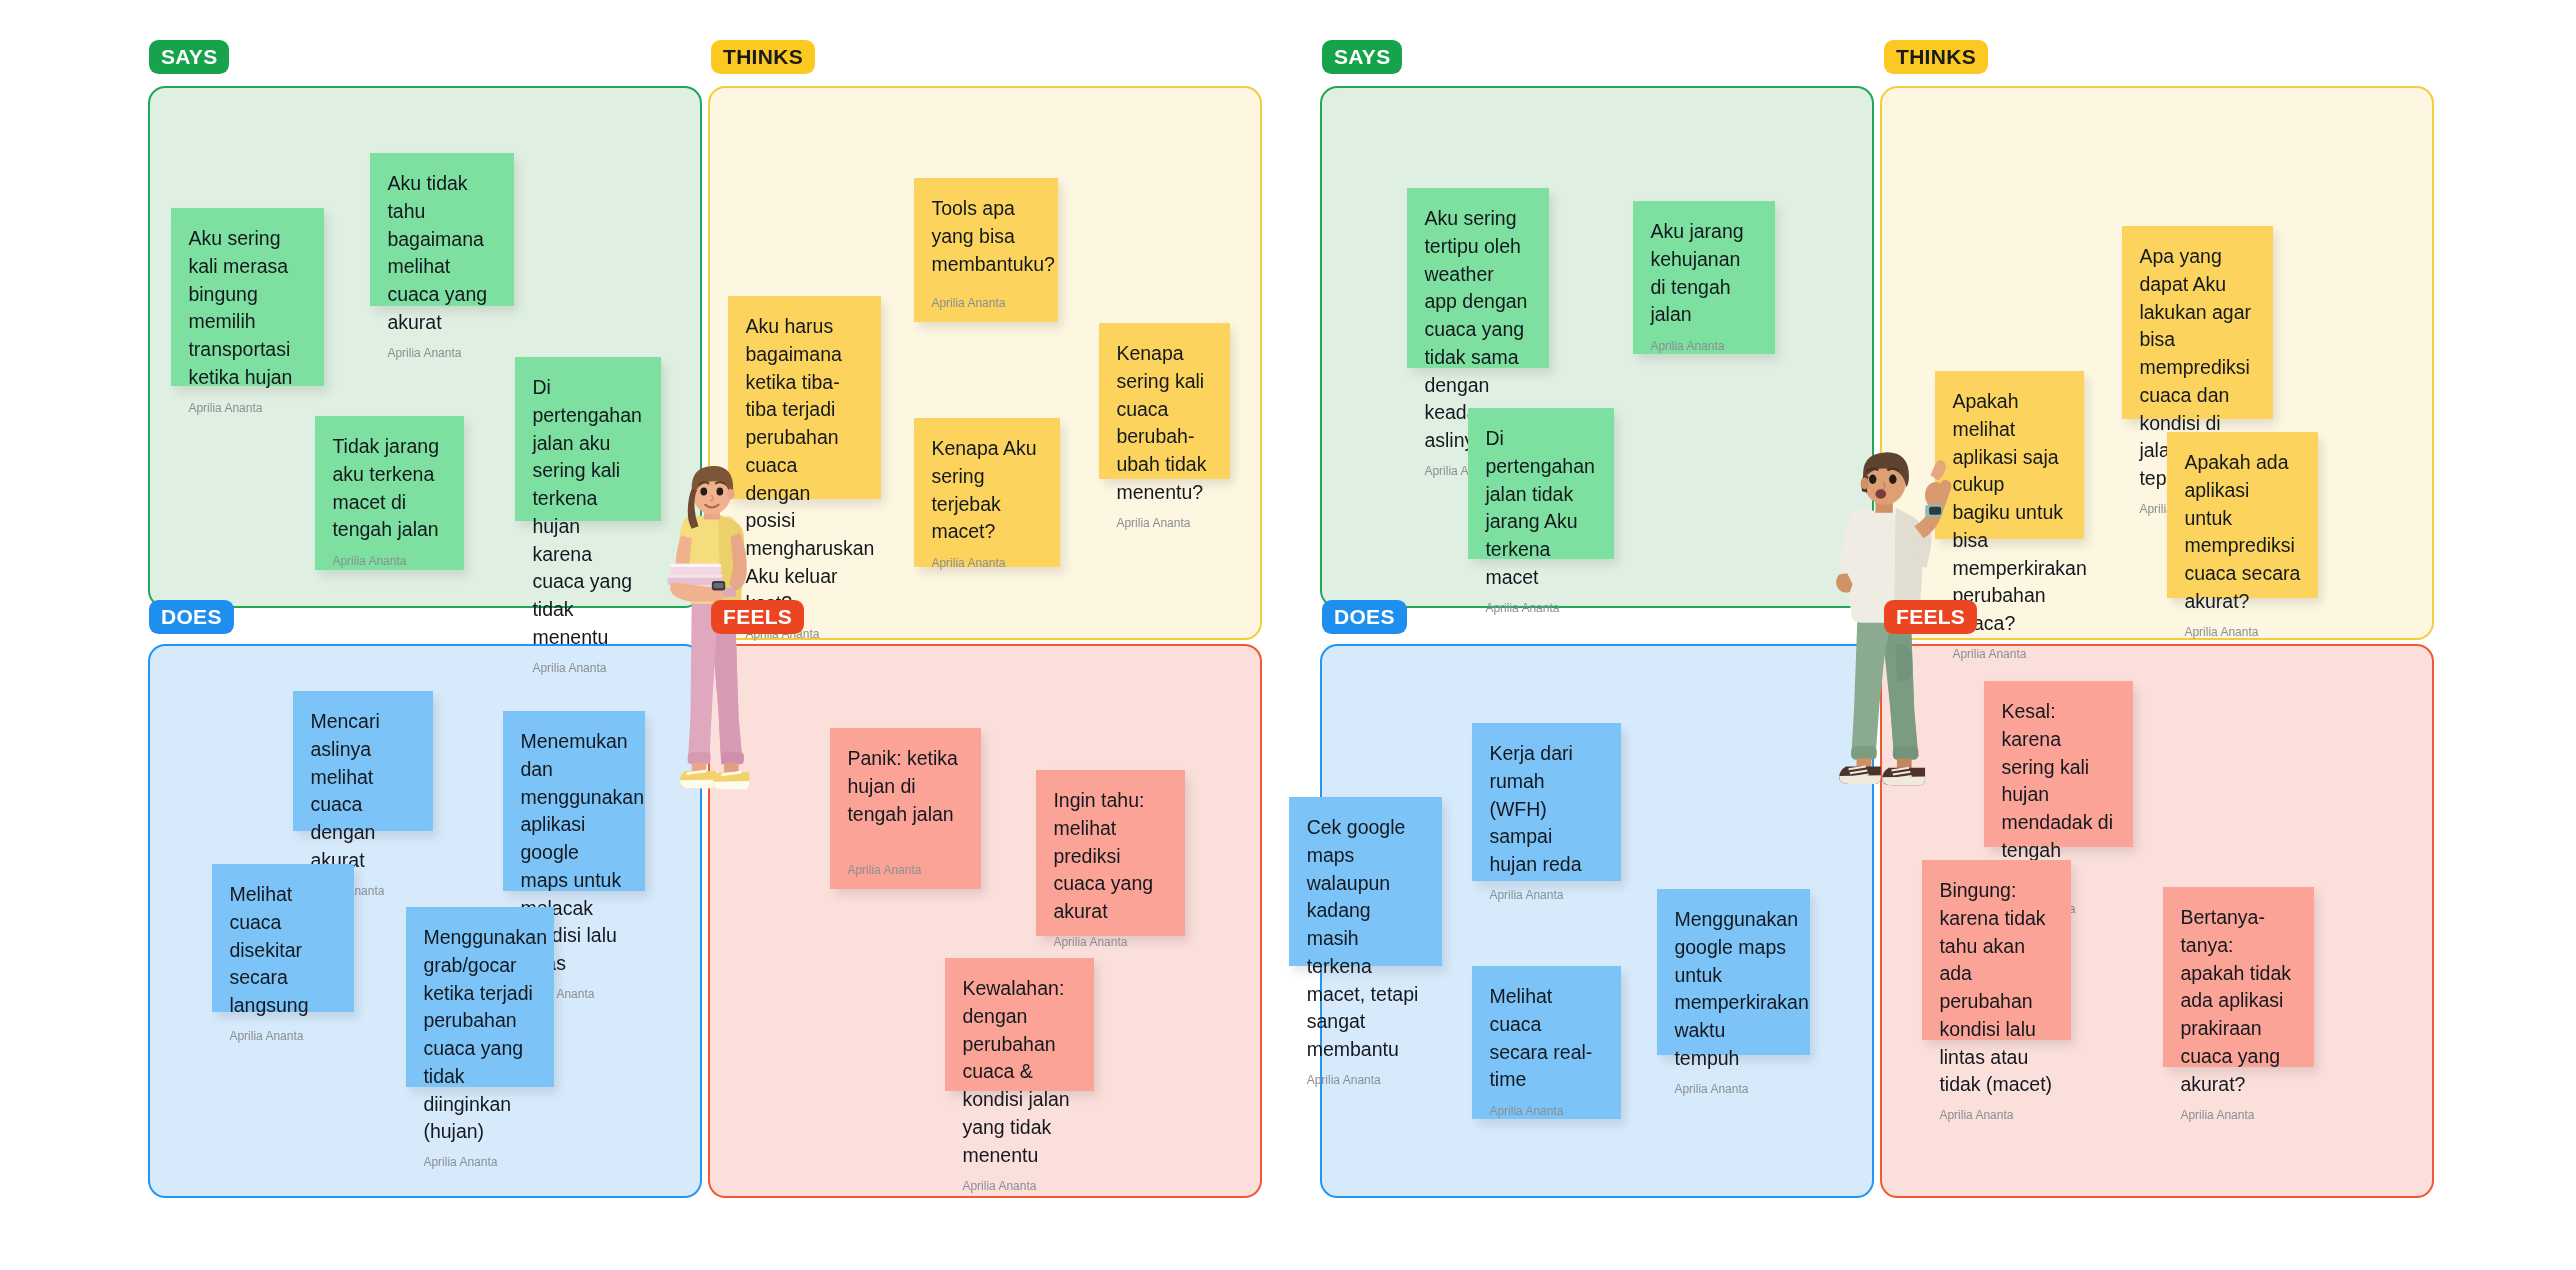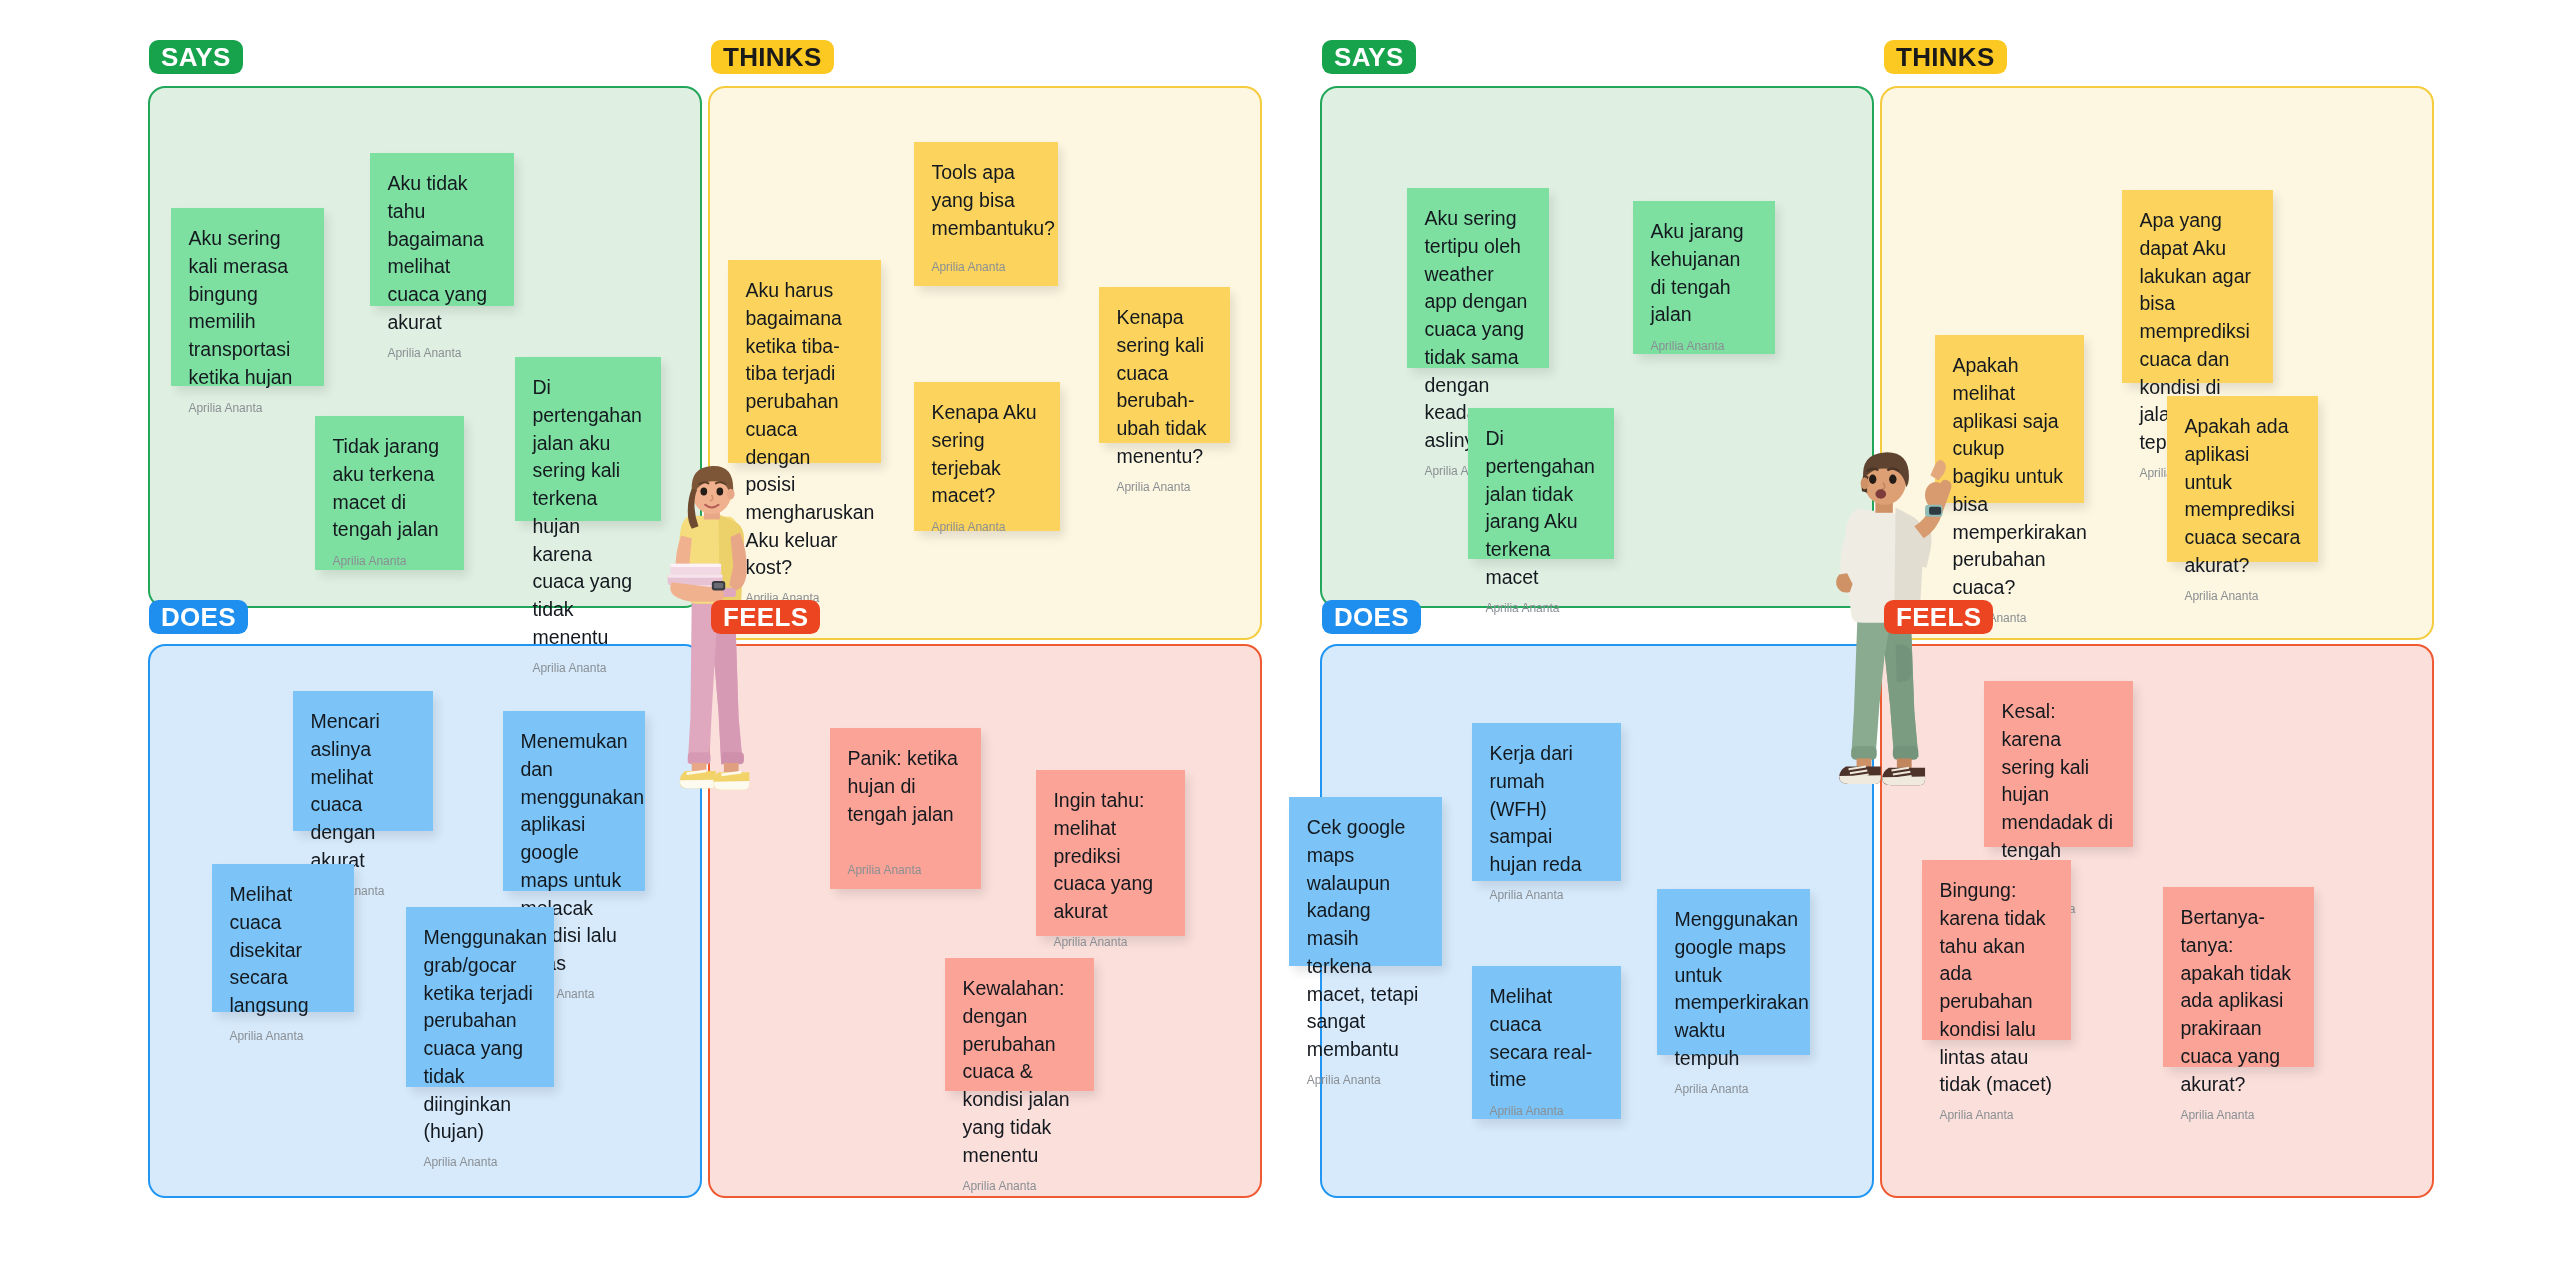--- a/index.html
+++ b/index.html
@@ -26,21 +26,21 @@
   }
   .q-says   { background: #dff0e2; border-color: #22a75a; }
   .q-thinks { background: #fdf6e0; border-color: #f6cc3f; }
   .q-does   { background: #d6eafc; border-color: #2196f3; }
   .q-feels  { background: #fbdfdb; border-color: #f05a32; }
 
   .badge {
     position: absolute;
     display: flex; align-items: center; justify-content: center;
     border-radius: 9.4px;
-    font-size: 26px; font-weight: 700; letter-spacing: 0.3px;
+    font-size: 21px; font-weight: 700; letter-spacing: 0.3px;
     padding: 0 12px; height: 34px;
     z-index: 40;
     white-space: nowrap;
   }
   .b-says   { background: #17a24c; color: #ffffff; }
   .b-thinks { background: #fcc922; color: #1a1a1a; }
   .b-does   { background: #1e8fee; color: #ffffff; }
   .b-feels  { background: #ec4522; color: #ffffff; }
 
   .note {
@@ -53,21 +53,21 @@
   .note .txt {
     font-size: 19.5px; line-height: 1.42; color: #14191f;
     white-space: pre-line; flex: 0 0 auto;
   }
   .note .auth {
     margin-top: auto; padding-top: 9.4px;
     font-size: 12px; color: #8a8f94;
   }
   .n-green  { background: #7ddfa0; }
   .n-yellow { background: #fcd košt; }
-  .n-yellow { background: #fcd45d; }
+  .n-yellow { background: #fcd45d; margin-top: 36px; }
   .n-blue   { background: #7cc4f7; }
   .n-pink   { background: #fba396; }
 
   
   .person { position: absolute; z-index: 35; }
   .person svg { display: block; }
 </style>
 </head>
 <body>
 

